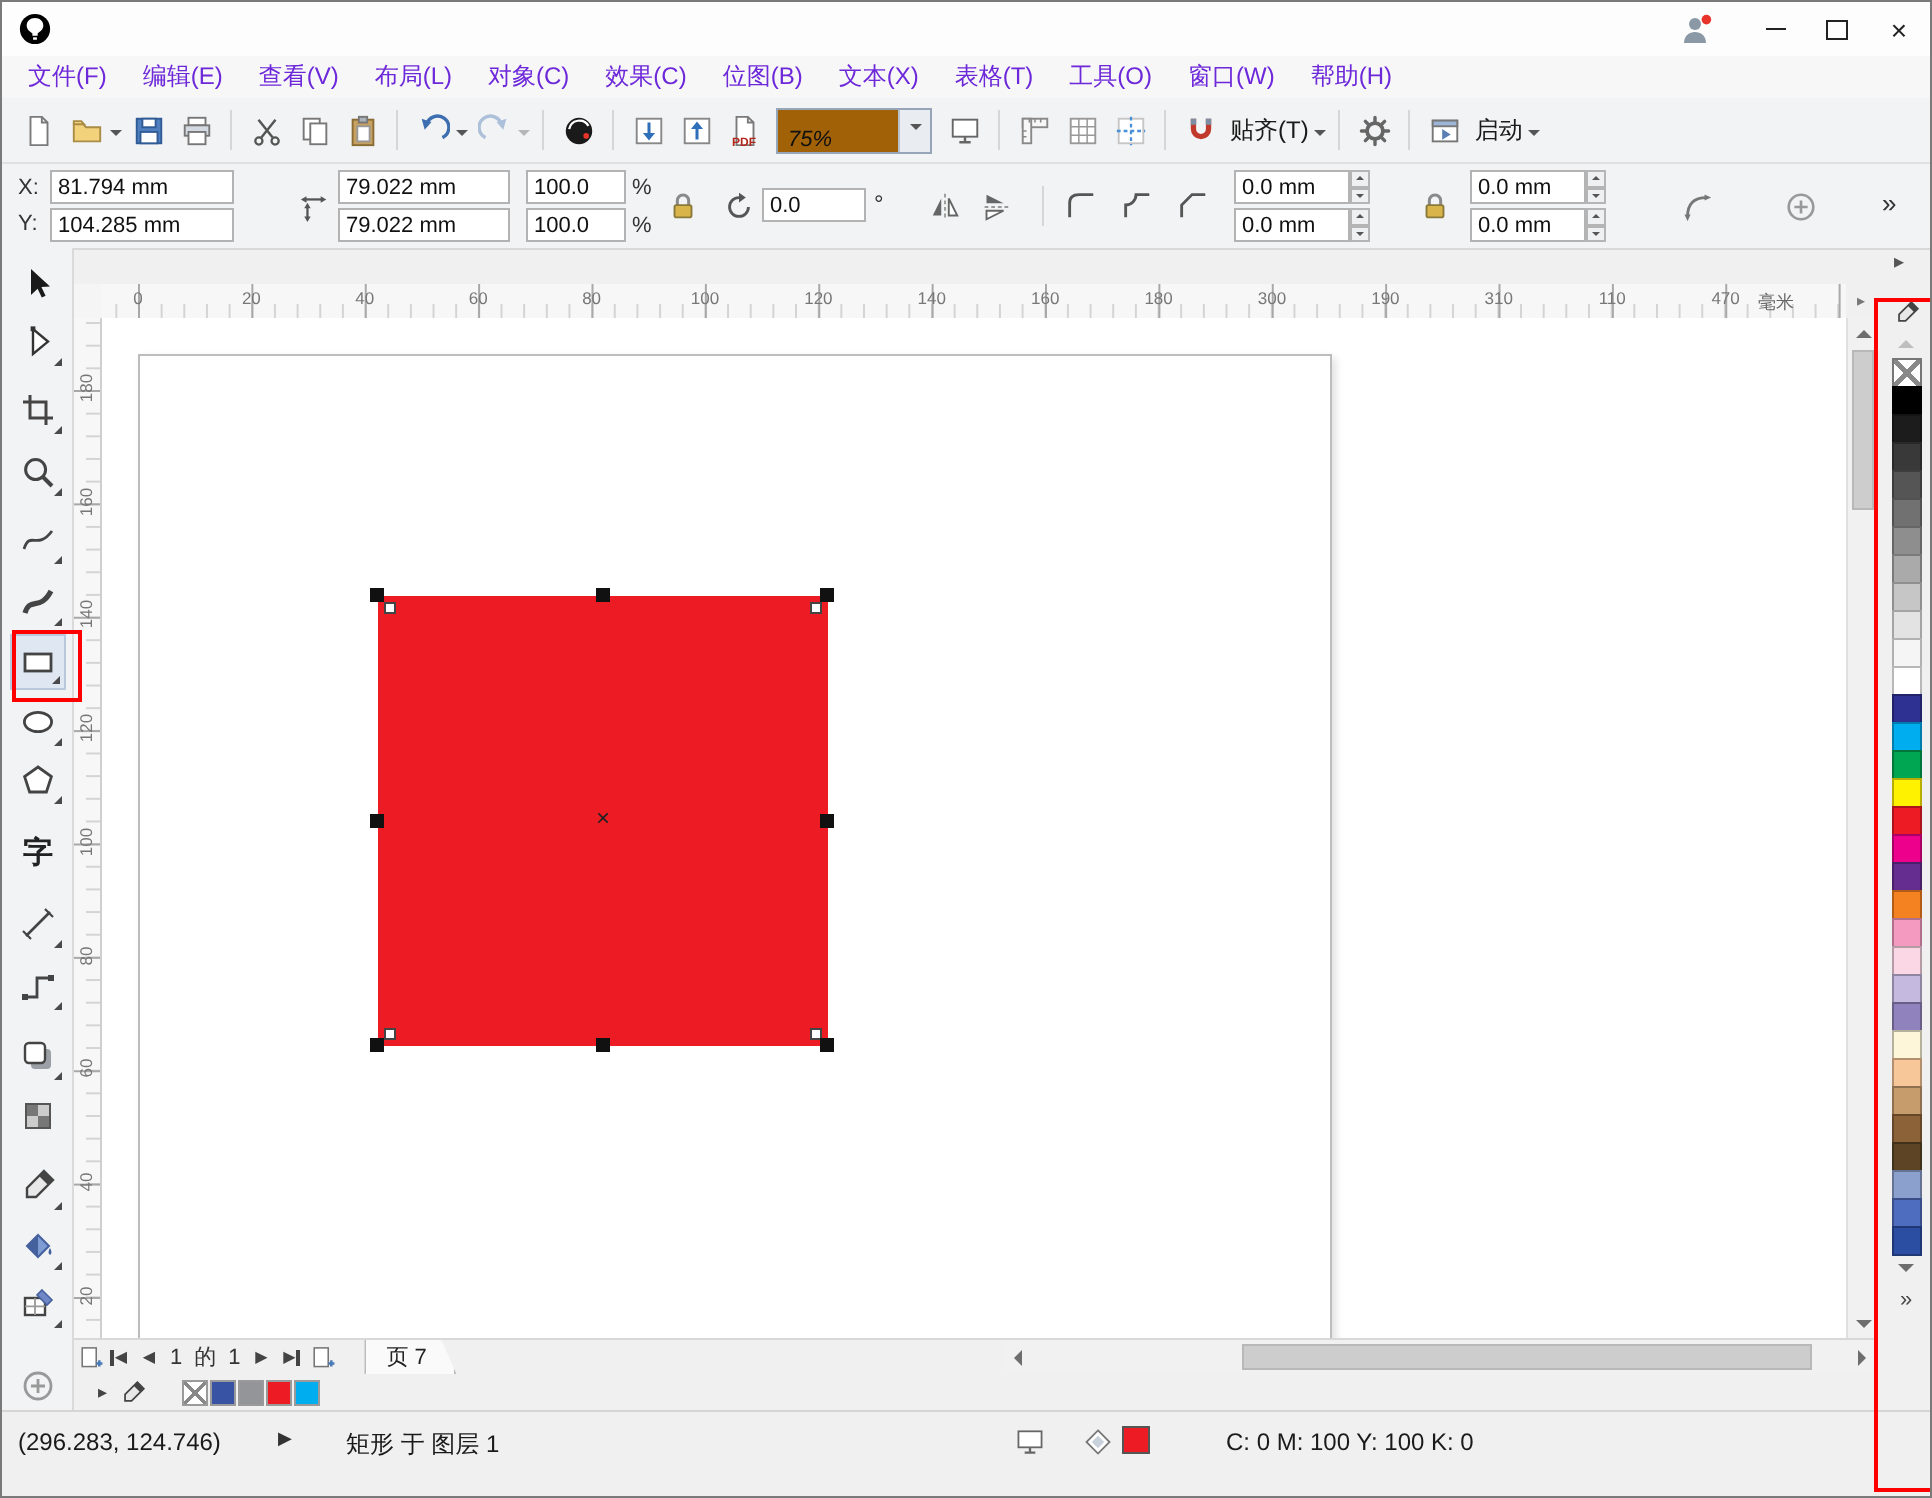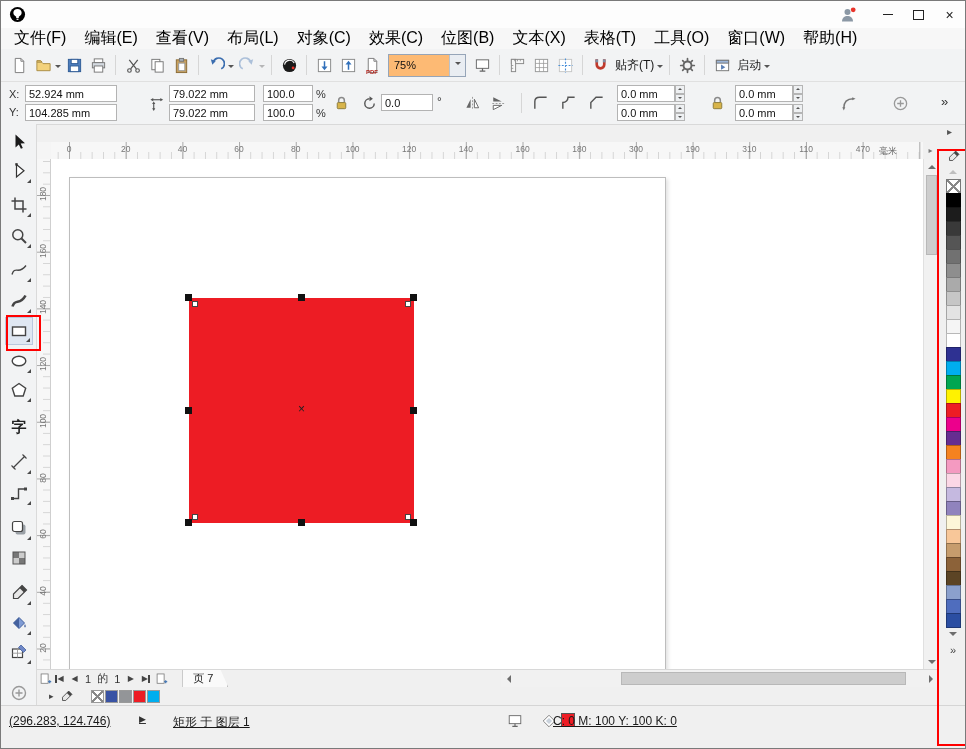--- a/index.html
+++ b/index.html
@@ -10,30 +10,30 @@
   .app-logo{width:17px;height:17px;margin:0 7px 0 8px;}
   .title-text{font-size:12px;color:#111;}
   .tb-right{position:absolute;right:0;top:0;height:27px;display:flex;align-items:center;}
   .user-badge{width:20px;height:18px;margin-right:14px;}
   .winbtn{width:31px;height:27px;display:flex;align-items:center;justify-content:center;color:#222;}
   .winbtn .minbar{width:10px;height:1px;background:#222;}
   .winbtn .maxbox{width:9px;height:8px;border:1px solid #222;}
   .winbtn.close{font-size:14px;}
   
   .menubar{position:absolute;left:0;top:27px;width:100%;height:21px;background:#f7f7f7;display:flex;align-items:center;padding-left:4px;box-sizing:border-box;}
-  .menu-item{font-size:16px;color:#000000;padding:2px 9px;}
+  .menu-item{font-size:12px;color:#6d28d9;padding:2px 9px;}
   
   .stdbar{position:absolute;left:0;top:48px;width:100%;height:33px;background:#f2f3f4;border-bottom:1px solid #e0e0e0;display:flex;align-items:center;padding-left:6px;box-sizing:border-box;}
   .tbtn{min-width:22px;height:24px;display:flex;align-items:center;justify-content:center;margin:0 1px;position:relative;}
   .tbtn svg{width:17px;height:17px;}
   .caret{width:0;height:0;border:3.5px solid transparent;border-top-color:#555;margin:5px 1px 0 0;}
   .sep{width:1px;height:20px;background:#d6d6d6;margin:0 5px;}
   .disabled{opacity:.38;}
   .flipx svg{transform:scaleX(-1);}
-  .combo{display:flex;align-items:center;width:76px;height:21px;background:#fdba74;border:1px solid #96a5b8;margin:0 4px;}
+  .combo{display:flex;align-items:flex-end;width:76px;height:21px;background:#a16207;border:1px solid #96a5b8;margin:0 4px;font-style:italic;}
   .combo .val{flex:1;font-size:11px;padding-left:5px;color:#111;}
   .combo .dd{width:15px;height:100%;background:#e9edf2;border-left:1px solid #b9c2cd;display:flex;align-items:center;justify-content:center;}
   .snaptext,.launchtext{font-size:12px;color:#1a1a1a;margin:0 3px;}
   .pdfwrap{position:relative;}
   .pdf-label{position:absolute;left:0;right:0;bottom:2px;text-align:center;font-size:6px;font-weight:bold;color:#b3261e;}
   
   .propbar{position:absolute;left:0;top:81px;width:100%;height:42px;background:#f2f3f4;border-bottom:1px solid #d9d9d9;}
   .pfield{position:absolute;background:#fff;border:1px solid #b3b3b3;height:17px;font-size:11px;display:flex;align-items:center;padding:0 3px;box-sizing:border-box;color:#111;}
   .plabel{position:absolute;font-size:11px;color:#333;}
   .pbtn{position:absolute;display:flex;align-items:center;justify-content:center;}
@@ -91,21 +91,21 @@
   .hs-btn{position:absolute;top:0;width:14px;height:18px;display:flex;align-items:center;justify-content:center;}
   .hthumb{position:absolute;left:120px;top:2px;width:285px;height:13px;background:#cdcdcd;border:1px solid #b8b8b8;box-sizing:border-box;}
   
   .docpal{position:absolute;left:36px;top:686px;width:901px;height:18px;background:#f0f0f0;display:flex;align-items:center;}
   .docpal .flyg{font-size:9px;color:#444;margin:0 6px 0 12px;}
   .dp-dropper{width:13px;height:13px;margin-right:18px;}
   .dswatch{width:13px;height:13px;border:1px solid #9a9a9a;box-sizing:border-box;margin-right:1px;}
   .nocolor{background:#fff;background-image:linear-gradient(45deg,transparent 44%,#888 44%,#888 56%,transparent 56%),linear-gradient(-45deg,transparent 44%,#888 44%,#888 56%,transparent 56%);}
   
   .statusbar{position:absolute;left:0;top:704px;width:966px;height:45px;background:#f0f0f0;border-top:1px solid #d5d5d5;font-size:12px;color:#1a1a1a;}
-  .st{position:absolute;top:8px;text-decoration:underline;}
+  .st{position:absolute;top:8px;}
   .st-ico{position:absolute;top:7px;width:16px;height:16px;}
   .fillswatch{position:absolute;left:560px;top:7px;width:14px;height:14px;border:1px solid #555;box-sizing:border-box;}
   
   .palette{position:absolute;left:939px;top:148px;width:26px;height:594px;}
   .pal-dropper{width:13px;height:13px;margin:1px auto 2px auto;display:block;}
   .pal-arrow{width:15px;height:12px;margin:0 auto;display:flex;align-items:center;justify-content:center;}
   .swatch{width:15px;height:15px;margin:-1px auto 0 auto;border:1px solid rgba(0,0,0,.28);box-sizing:border-box;}
   .pal-no{width:15px;height:15px;margin:2px auto 0 auto;border:1px solid #777;box-sizing:border-box;}
   .pal-more{text-align:center;font-size:11px;color:#444;margin-top:4px;}
   
@@ -485,21 +485,21 @@
         <svg>
           <use href="#s-appwin"></use>
         </svg>
       </div>
     <span class="launchtext">启动</span>
     <span class="caret"></span>
   </div>
 
   <div class="propbar">
     <span class="plabel" style="left:8px;top:6px;">X:</span>
-    <div class="pfield" style="left:24px;top:3px;width:92px;">52.924 mm</div>
+    <div class="pfield" style="left:24px;top:3px;width:92px;">81.794 mm</div>
     <span class="plabel" style="left:8px;top:24px;">Y:</span>
     <div class="pfield" style="left:24px;top:22px;width:92px;">104.285 mm</div>
 
     <div class="pbtn" style="left:146px;top:11px;width:20px;height:20px;">
         <svg>
           <use href="#s-sizearrows"></use>
         </svg>
       </div>
     <div class="pfield" style="left:168px;top:3px;width:86px;">79.022 mm</div>
     <div class="pfield" style="left:168px;top:22px;width:86px;">79.022 mm</div>
@@ -821,21 +821,21 @@
     <span class="st" style="left:8px;">(296.283, 124.746)</span>
     <span class="st" style="left:138px;font-size:9px;color:#333;">▶</span>
     <span class="st" style="left:172px;">矩形 于 图层 1</span>
     <svg class="st-ico" style="left:506px;">
         <use href="#s-monitor"></use>
       </svg>
     <svg class="st-ico" style="left:540px;">
         <use href="#s-diamond"></use>
       </svg>
     <div class="fillswatch" style="background: rgb(237, 28, 36);"></div>
-    <span class="st" style="left:552px;">C: 0 M: 100 Y: 100 K: 0</span>
+    <span class="st" style="left:612px;">C: 0 M: 100 Y: 100 K: 0</span>
   </div>
 
   <div class="palette">
     <svg class="pal-dropper">
         <use href="#s-dropper"></use>
       </svg>
     <div class="pal-arrow disabled">
         <i class="t-up"></i>
       </div>
     <div class="pal-no nocolor"></div>

